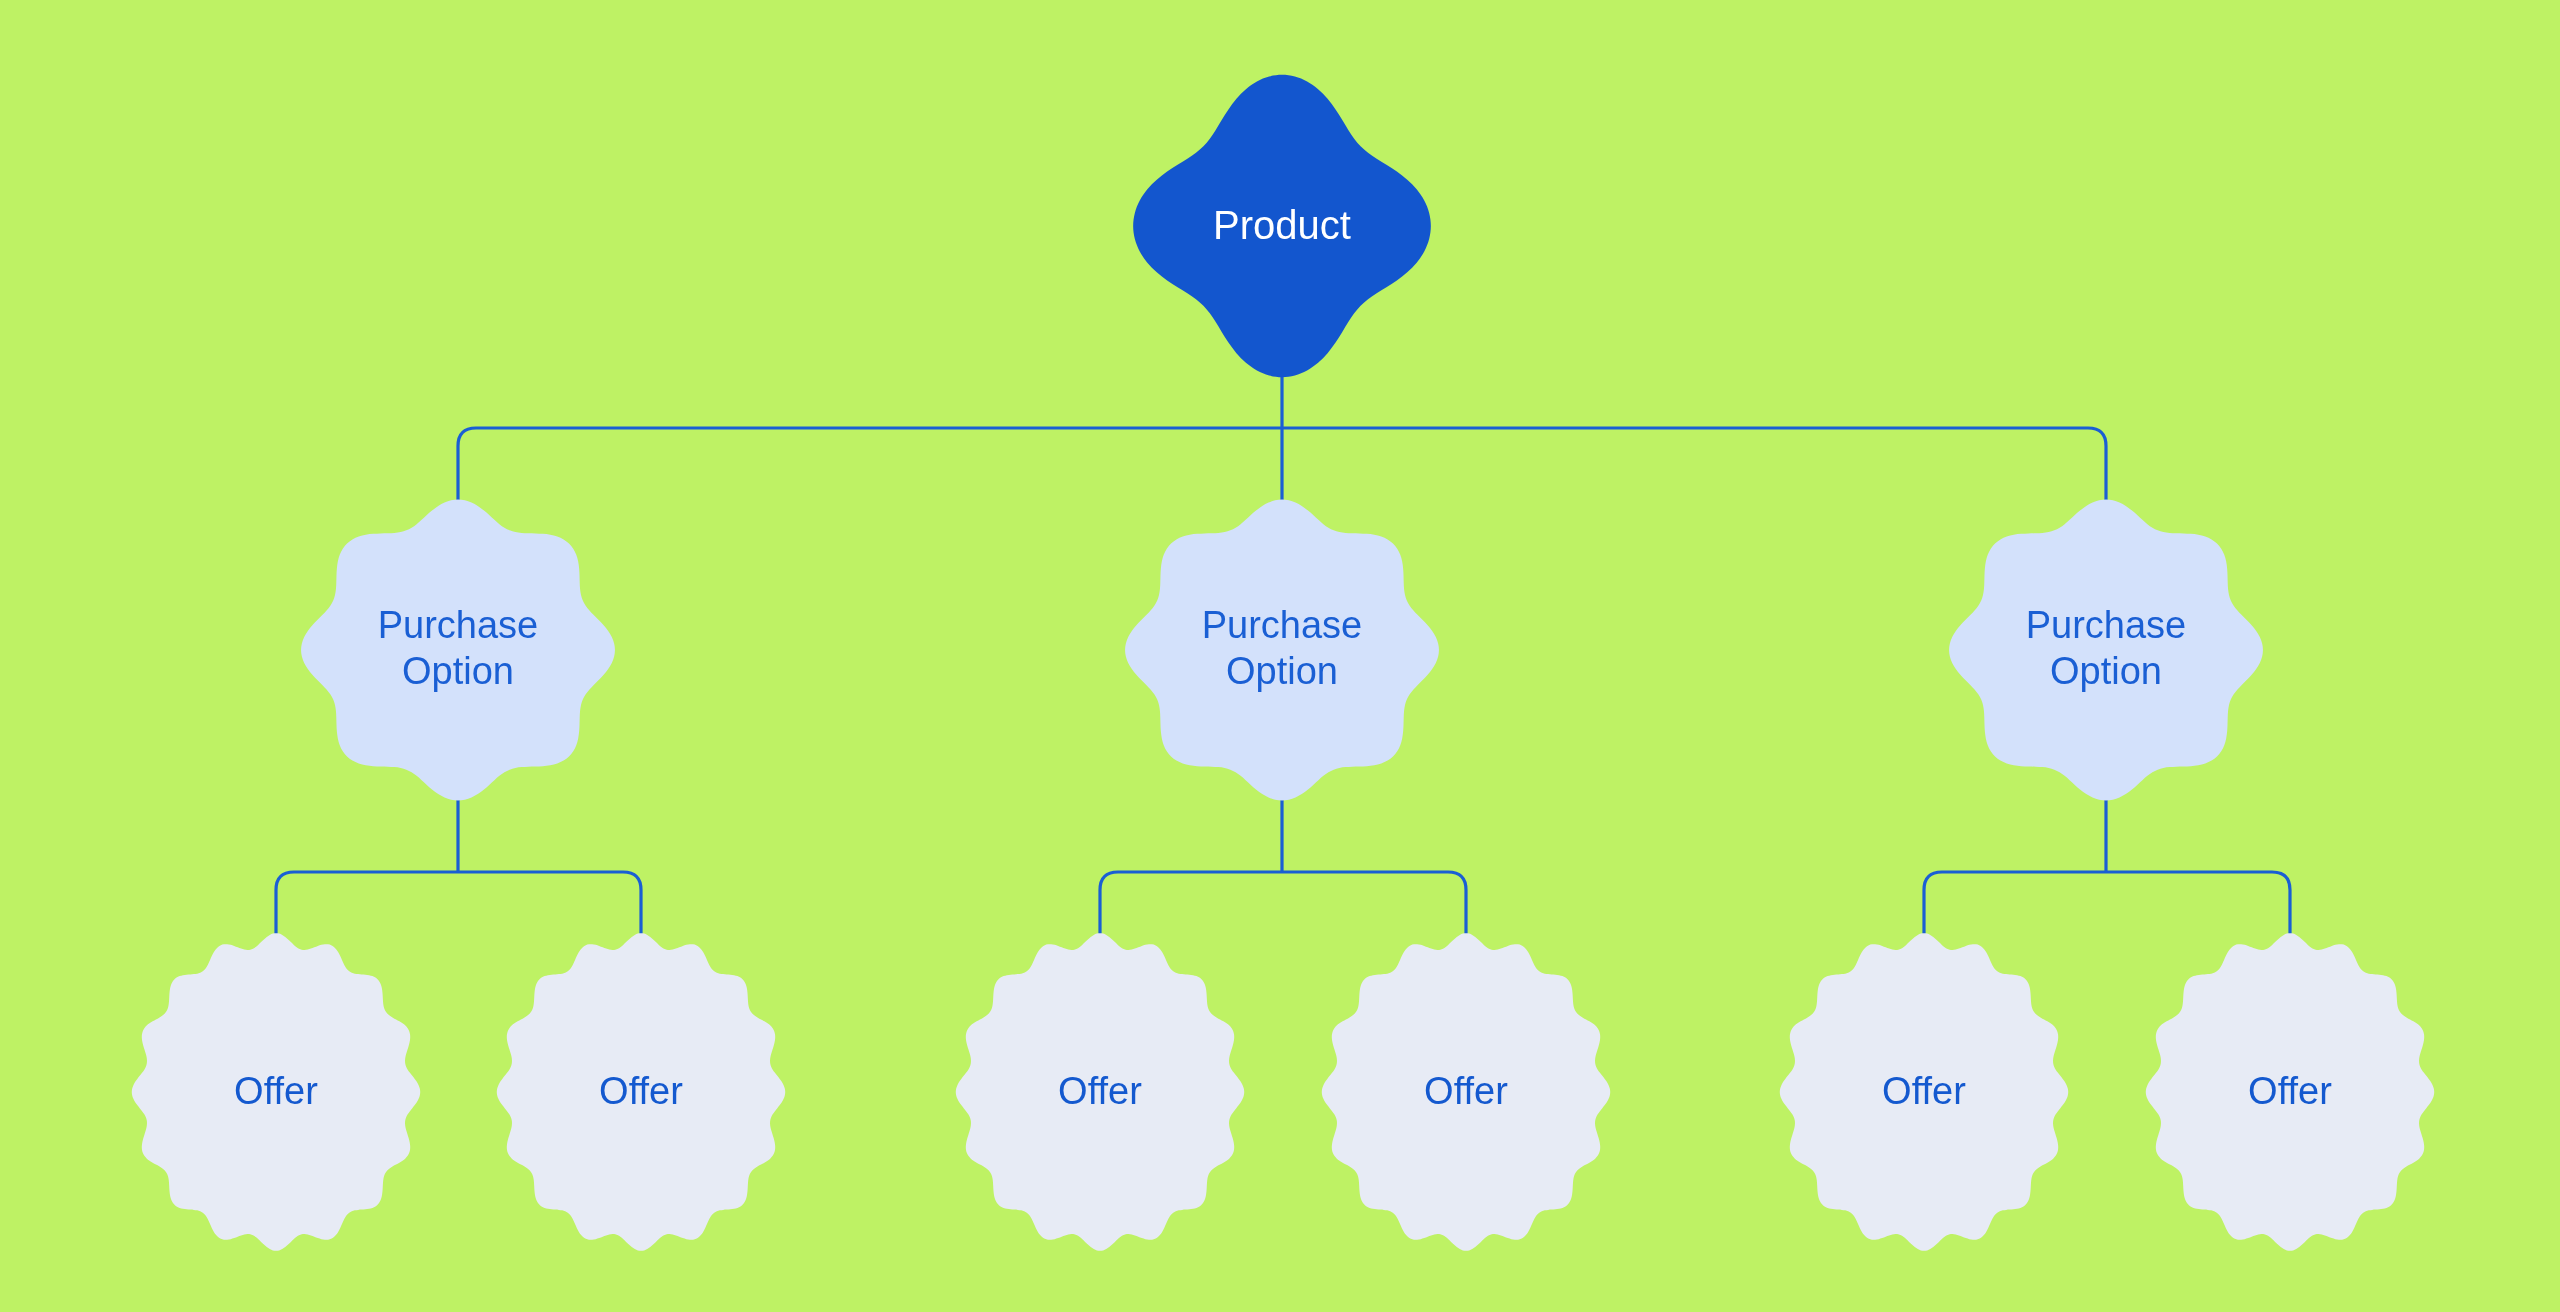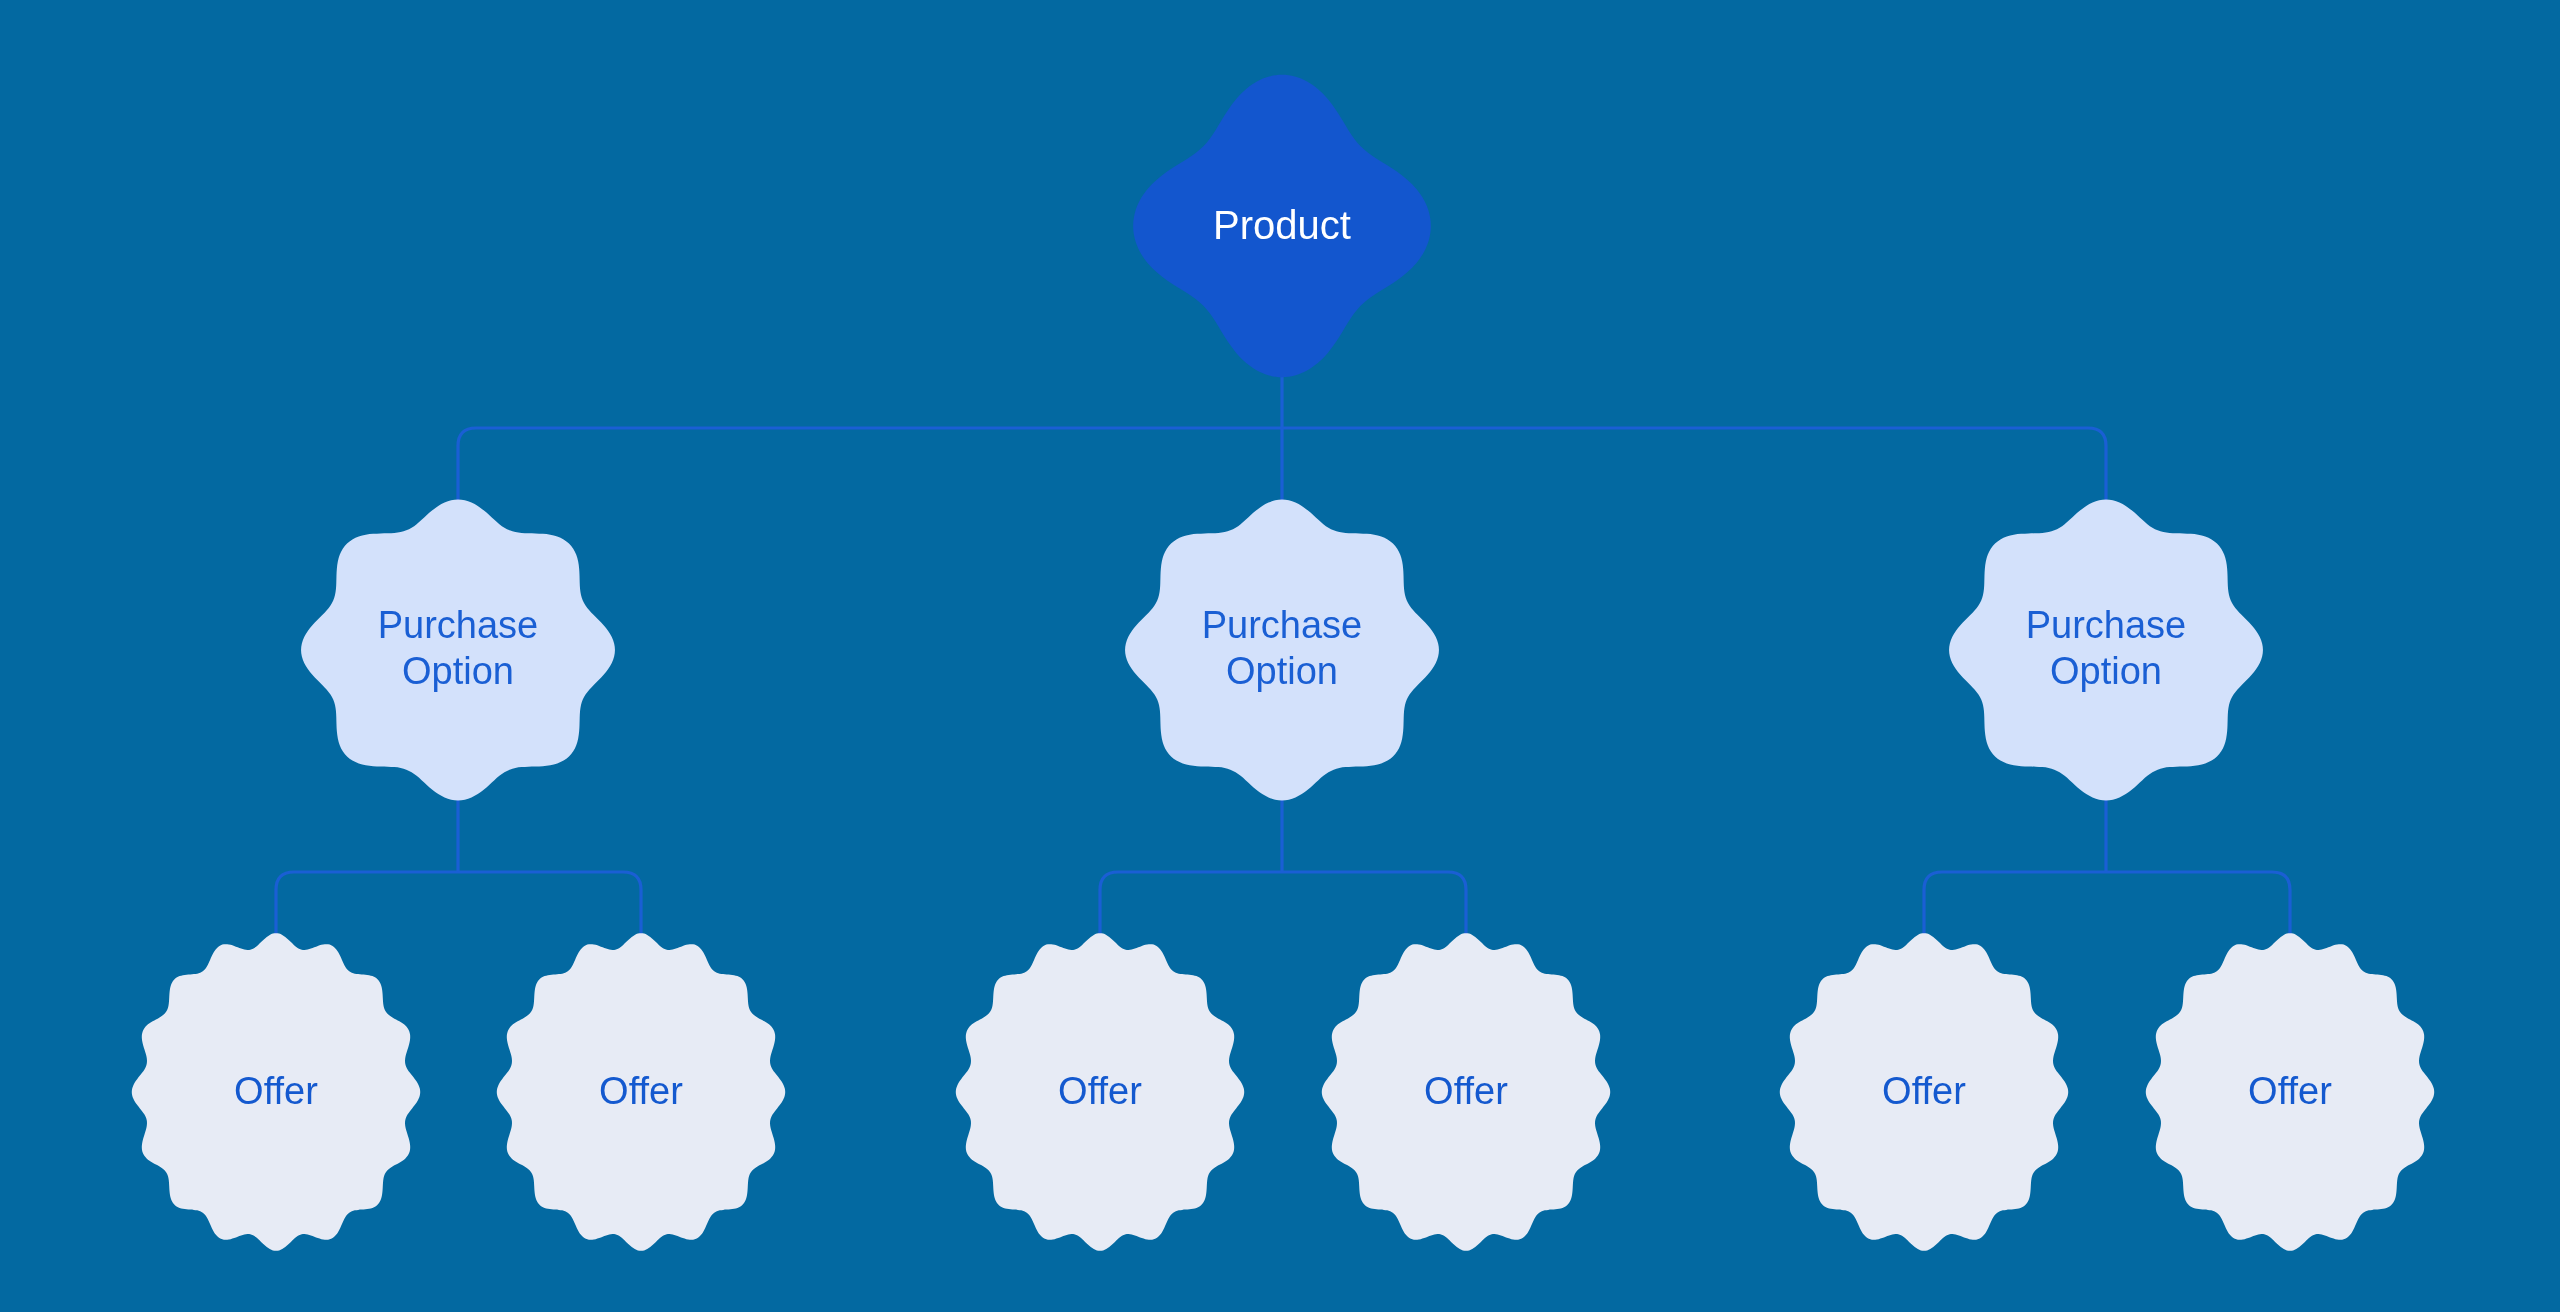--- a/index.html
+++ b/index.html
@@ -11,21 +11,21 @@
   body {
     width: 2560px;
     height: 1312px;
     overflow: hidden;
     font-family: "Liberation Sans", sans-serif;
   }
   #diagram-root {
     position: relative;
     width: 2560px;
     height: 1312px;
-    background: #0369a1;
+    background: #bef264;
   }
   svg#tree-svg {
     position: absolute;
     left: 0;
     top: 0;
     width: 2560px;
     height: 1312px;
     display: block;
   }
   .node-label {

